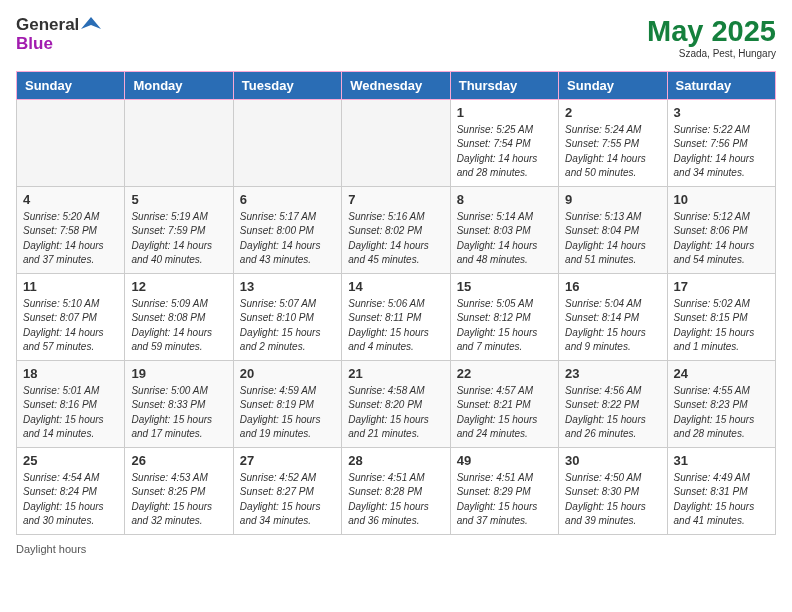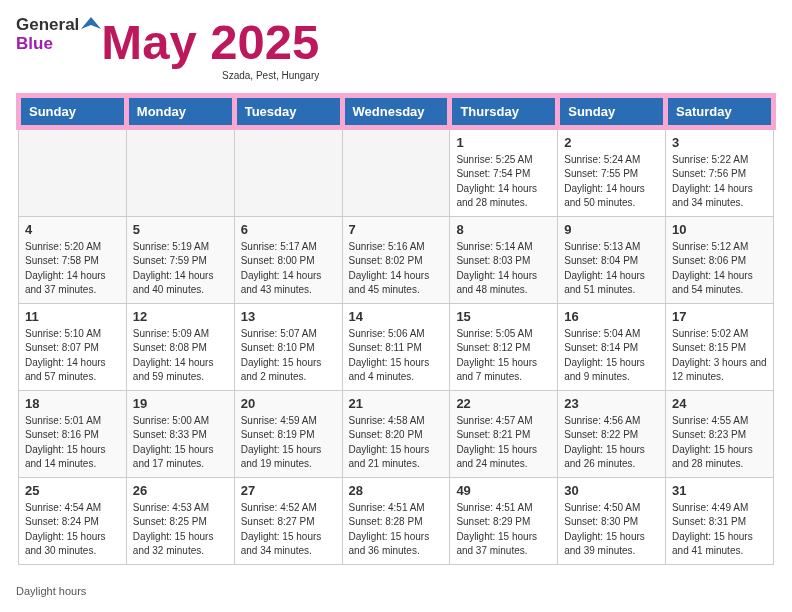--- a/index.html
+++ b/index.html
@@ -5,54 +5,55 @@
     * { box-sizing: border-box; margin: 0; padding: 0; }
     body {
       font-family: Arial, sans-serif;
       background: #fff;
       width: 792px;
       min-height: 612px;
       padding: 16px;
     }
     .header {
       display: flex;
+      justify-content: space-between;
       align-items: flex-start;
       margin-bottom: 12px;
     }
     .logo {
       display: flex;
       align-items: center;
       gap: 4px;
     }
     .title-block {
       text-align: right;
     }
     .title-block h1 {
-      font-size: 49px;
+      font-size: 29px;
       font-weight: bold;
-      color: #be185d;
+      color: #15803d;
       line-height: 1.1;
     }
     .title-block .subtitle {
       font-size: 10px;
       color: #333;
     }
     .calendar {
       width: 100%;
       border-collapse: collapse;
       border: 1px solid #ccc;
     }
     .calendar th {
       background: #2a6db5;
       color: #fff;
       font-size: 13px;
       font-weight: bold;
       padding: 6px 8px;
       text-align: left;
-      border: 5px solid #f9a8d4;
+      border: 1px solid #f9a8d4;
     }
     .calendar td {
       vertical-align: top;
       border: 1px solid #ccc;
       padding: 5px 6px;
       width: calc(100% / 7);
       min-height: 90px;
       background: #fff;
       font-size: 10.5px;
       color: #333;
@@ -66,23 +67,24 @@
     .day-number {
       font-size: 13px;
       font-weight: bold;
       display: block;
       margin-bottom: 3px;
     }
     .day-info {
       font-size: 10px;
       line-height: 1.45;
       color: #333;
+      font-style: italic;
     }
     .footer {
-      margin-top: 20px;
+      margin-top: 8px;
       font-size: 11px;
       color: #555;
     }
     .row-alt td { background: #efefef; }
   </style>
 </head>
 <body>
 
 <div class="header">
   <div class="logo">
@@ -183,21 +185,21 @@
         <td>
           <span class="day-number">15</span>
           <div class="day-info"><span>Sunrise: 5:05 AM</span><br><span>Sunset: 8:12 PM</span><br><span>Daylight: 15 hours and 7 minutes.</span></div>
         </td>
         <td>
           <span class="day-number">16</span>
           <div class="day-info"><span>Sunrise: 5:04 AM</span><br><span>Sunset: 8:14 PM</span><br><span>Daylight: 15 hours and 9 minutes.</span></div>
         </td>
         <td>
           <span class="day-number">17</span>
-          <div class="day-info"><span>Sunrise: 5:02 AM</span><br><span>Sunset: 8:15 PM</span><br><span>Daylight: 3 hours and 12 minutes.</span></div>
+          <div class="day-info"><span>Sunrise: 5:02 AM</span><br><span>Sunset: 8:15 PM</span><br><span>Daylight: 15 hours and 1 minutes.</span></div>
         </td>
       </tr>
       <tr class="row-alt">
         <td>
           <span class="day-number">18</span>
           <div class="day-info"><span>Sunrise: 5:01 AM</span><br><span>Sunset: 8:16 PM</span><br><span>Daylight: 15 hours and 14 minutes.</span></div>
         </td>
         <td>
           <span class="day-number">19</span>
           <div class="day-info"><span>Sunrise: 5:00 AM</span><br><span>Sunset: 8:33 PM</span><br><span>Daylight: 15 hours and 17 minutes.</span></div>

